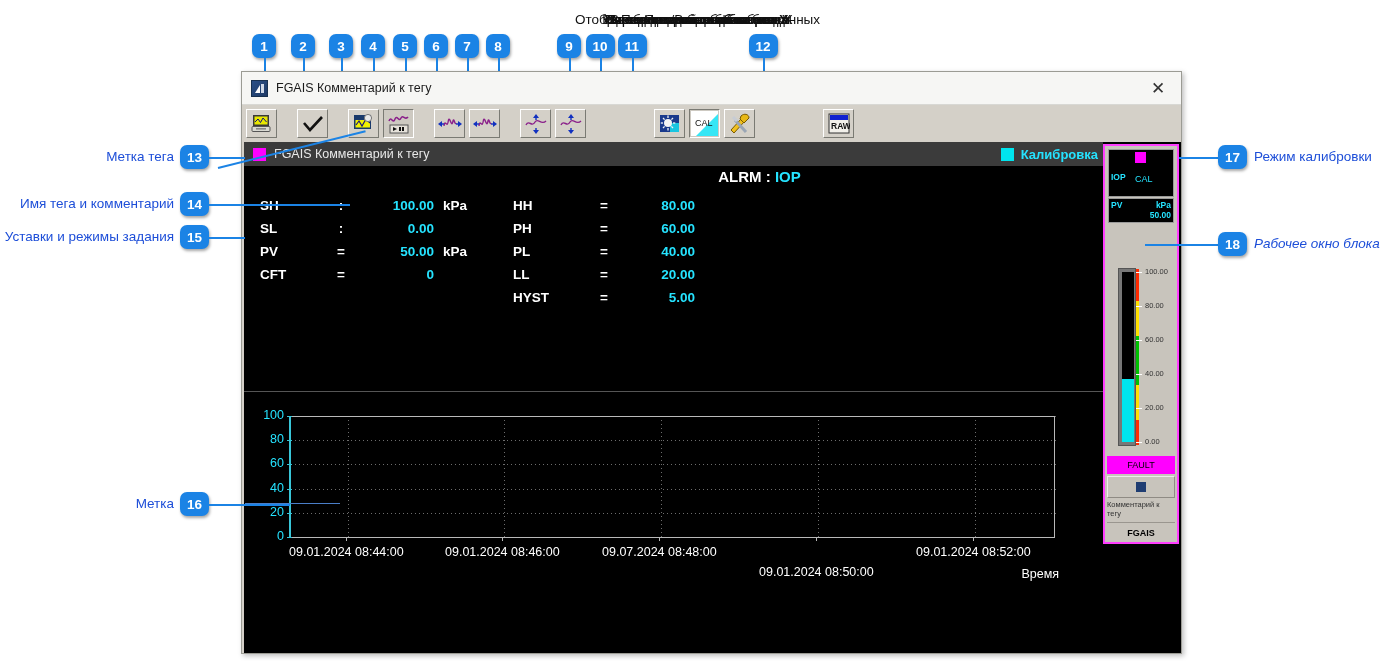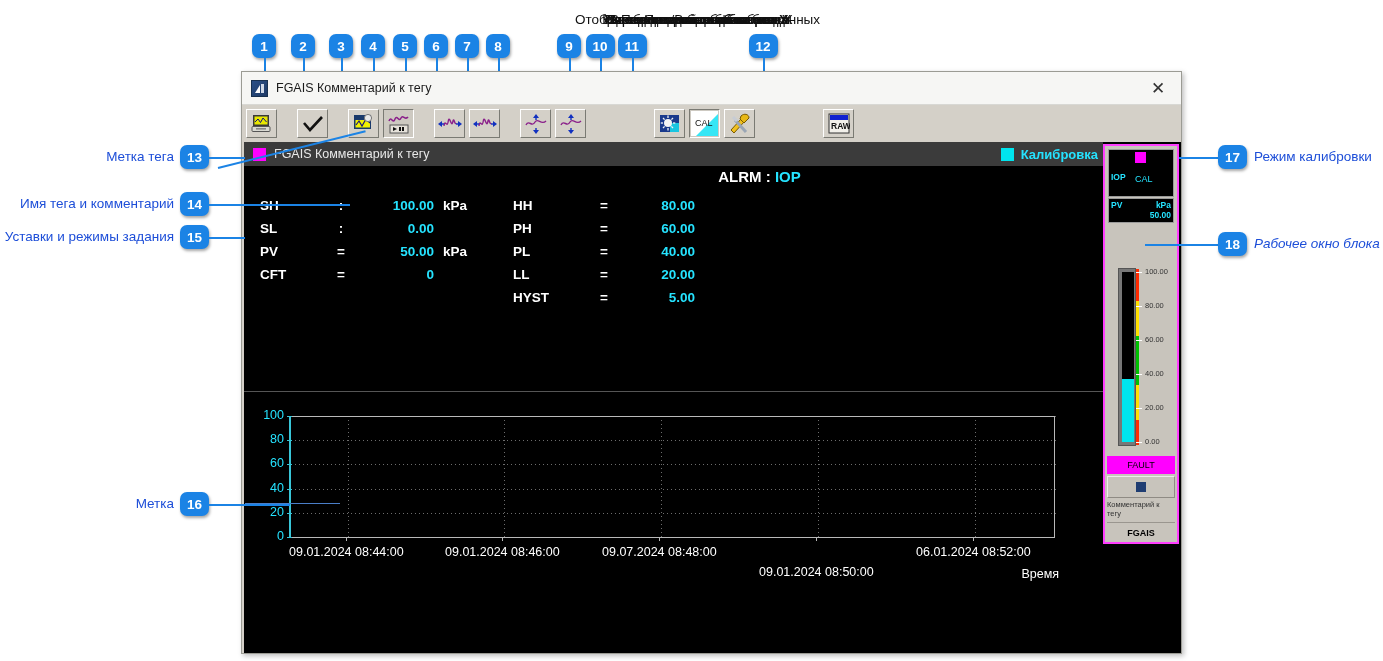--- a/index.html
+++ b/index.html
@@ -454,21 +454,21 @@
       <div id="x-axis">
           <div class="xtickmark" style="left: 102px; top: 145px;"></div>
           <div class="xtick" style="left: 45px; top: 153px;">09.01.2024 08:44:00</div>
           <div class="xtickmark" style="left: 258px; top: 145px;"></div>
           <div class="xtick" style="left: 201px; top: 153px;">09.01.2024 08:46:00</div>
           <div class="xtickmark" style="left: 415px; top: 145px;"></div>
           <div class="xtick" style="left: 358px; top: 153px;">09.07.2024 08:48:00</div>
           <div class="xtickmark" style="left: 572px; top: 145px;"></div>
           <div class="xtick" style="left: 515px; top: 153px; margin-top: 20px;">09.01.2024 08:50:00</div>
           <div class="xtickmark" style="left: 729px; top: 145px;"></div>
-          <div class="xtick" style="left: 672px; top: 153px;">06.01.2024 08:52:00</div>
+          <div class="xtick" style="left: 672px; top: 153px;">09.01.2024 08:52:00</div>
         </div>
       <div id="time-label">Время</div>
     </div>
 
   </div>
 
 </div>
 
 <div id="faceplate">
   <div id="fp-head">

